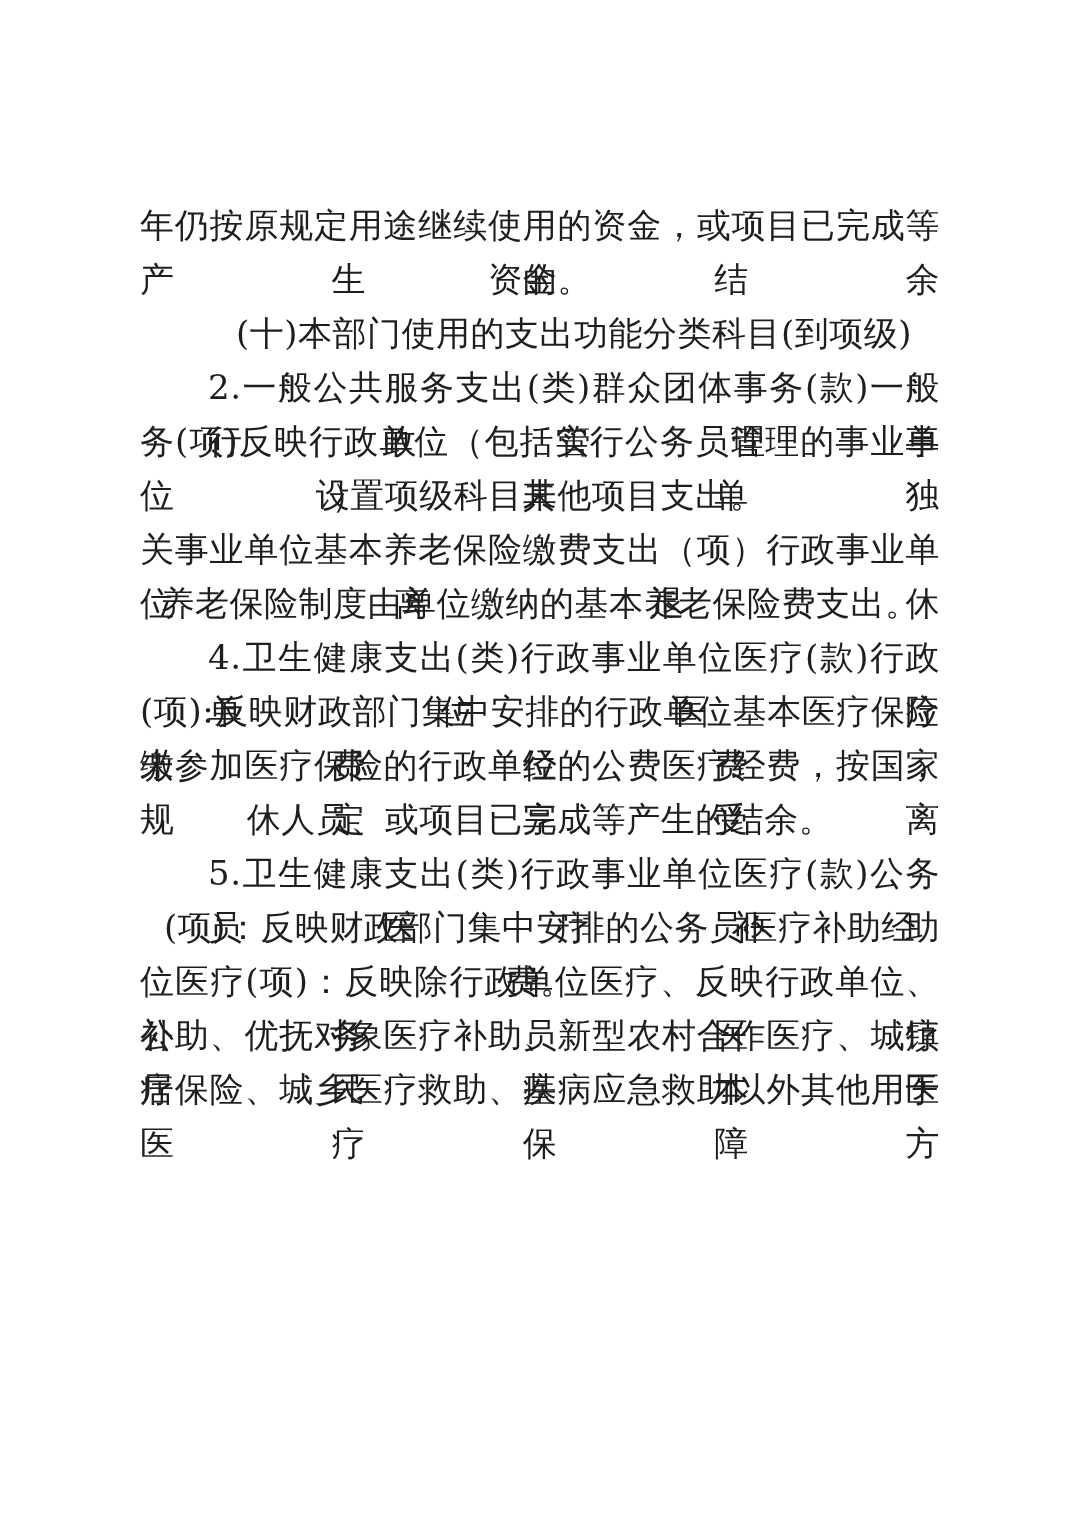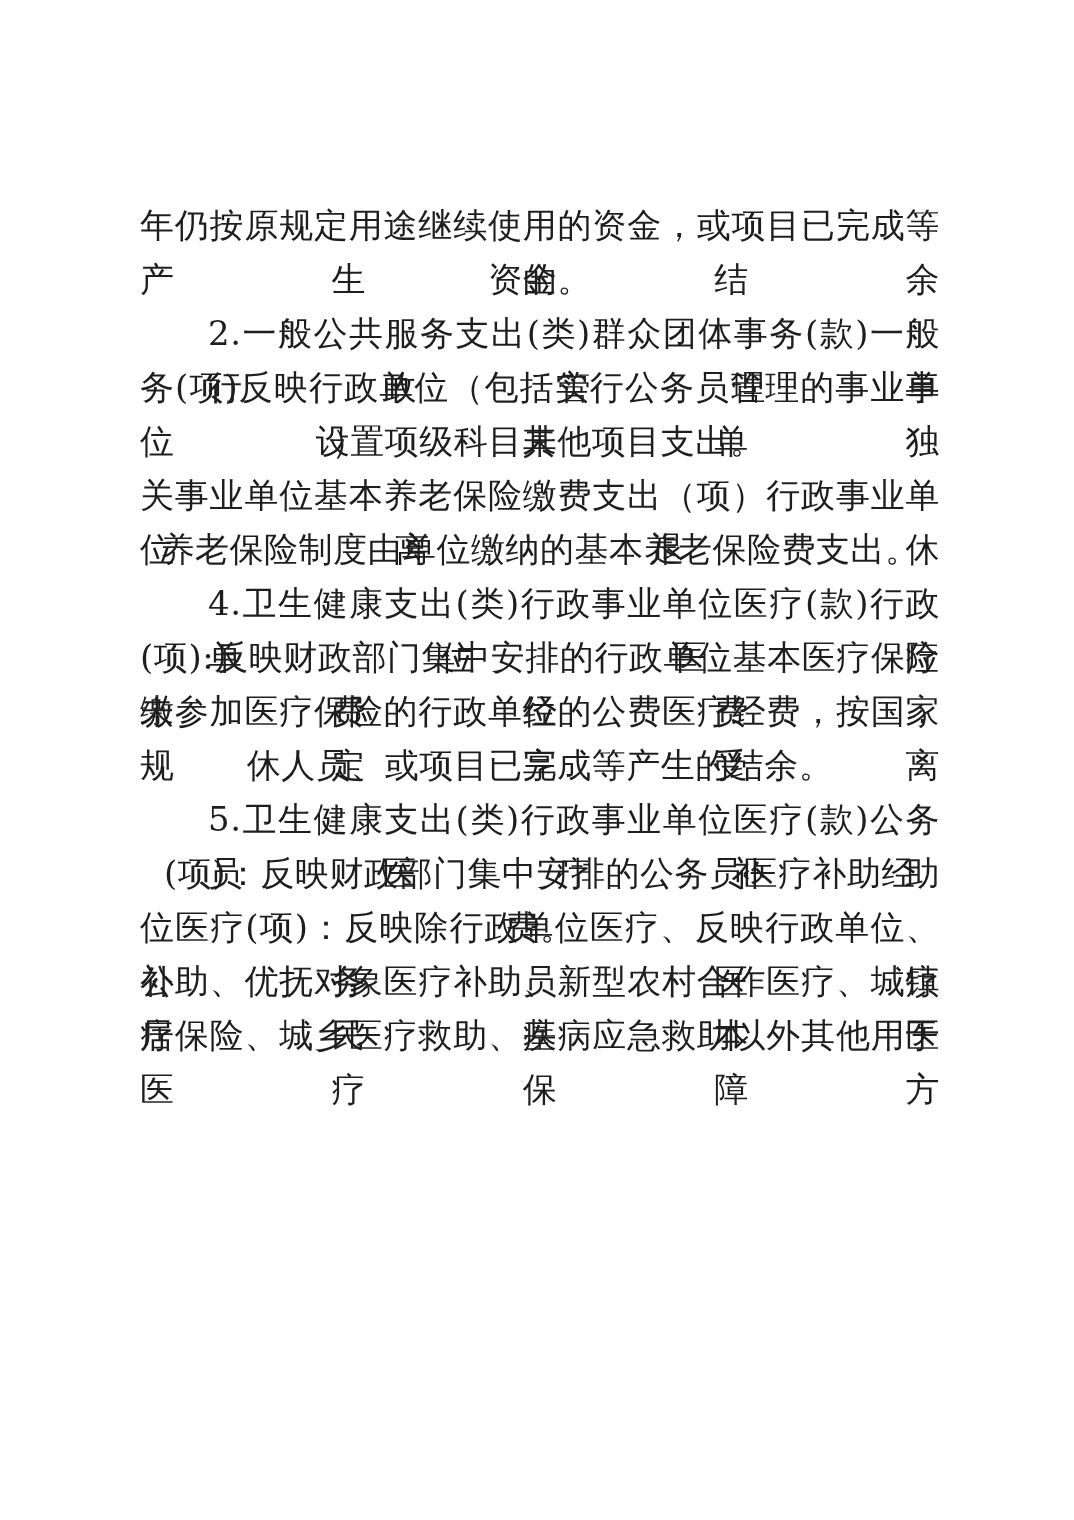--- a/index.html
+++ b/index.html
@@ -46,20 +46,23 @@
 </head>
 <body>
 
 <div class="page">
   <div class="text-block" id="text-block">
       <div class="paragraph">
         <div class="line justify">年仍按原规定用途继续使用的资金，或项目已完成等产生的结余</div>
         <div class="line">资金。</div>
       </div>
       <div class="paragraph">
+        <div class="line indent">(十)本部门使用的支出功能分类科目(到项级)</div>
+      </div>
+      <div class="paragraph">
         <div class="line justify indent">2.一般公共服务支出(类)群众团体事务(款)一般行政管理事</div>
         <div class="line justify">务(项)反映行政单位（包括实行公务员管理的事业单位）未单独</div>
         <div class="line">设置项级科目其他项目支出。</div>
       </div>
       <div class="paragraph">
         <div class="line justify">关事业单位基本养老保险缴费支出（项）行政事业单位离退休</div>
         <div class="line">养老保险制度由单位缴纳的基本养老保险费支出。</div>
       </div>
       <div class="paragraph">
         <div class="line justify indent">4.卫生健康支出(类)行政事业单位医疗(款)行政单位医疗</div>

